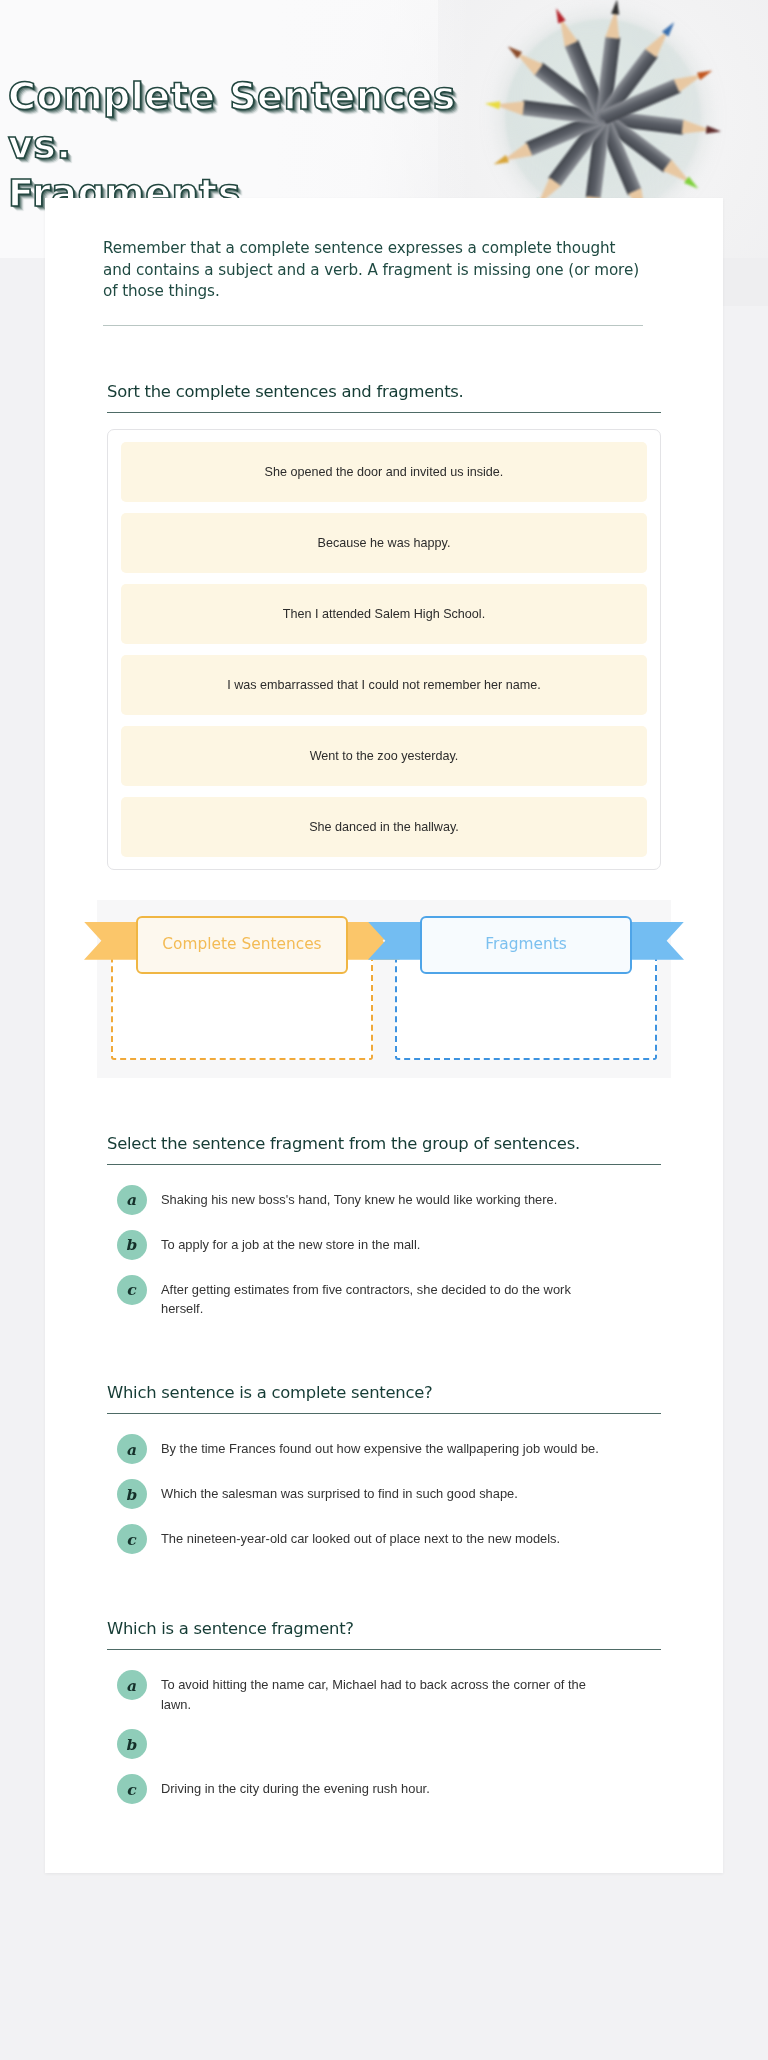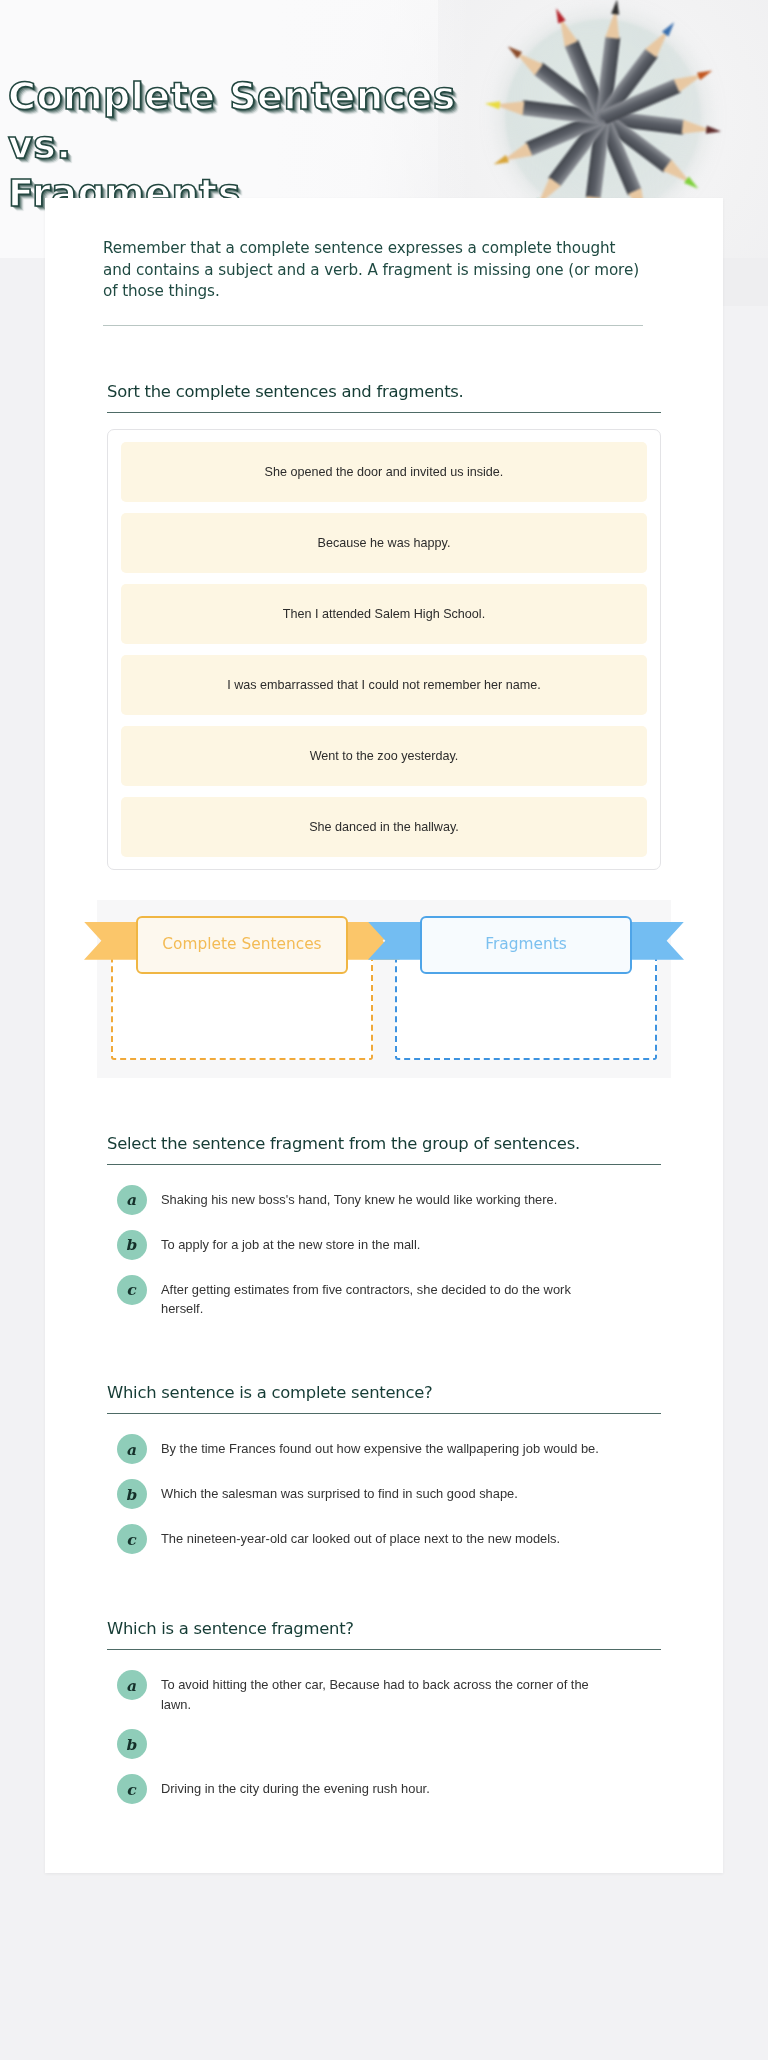--- a/index.html
+++ b/index.html
@@ -484,21 +484,21 @@
               <span class="otext">The nineteen-year-old car looked out of place next to the new models.</span>
             </div>
           </div>
         </div>
         <div class="gap-lg"></div>
         <div class="qblock">
           <div class="s-title">Which is a sentence fragment?</div>
           <div class="options">
             <div class="opt">
               <span class="bullet">a</span>
-              <span class="otext">To avoid hitting the other car, Because had to back across the corner of the lawn.</span>
+              <span class="otext">To avoid hitting the name car, Michael had to back across the corner of the lawn.</span>
             </div>
             <div class="opt">
               <span class="bullet">b</span>
             </div>
             <div class="opt">
               <span class="bullet">c</span>
               <span class="otext">Driving in the city during the evening rush hour.</span>
             </div>
           </div>
         </div>

